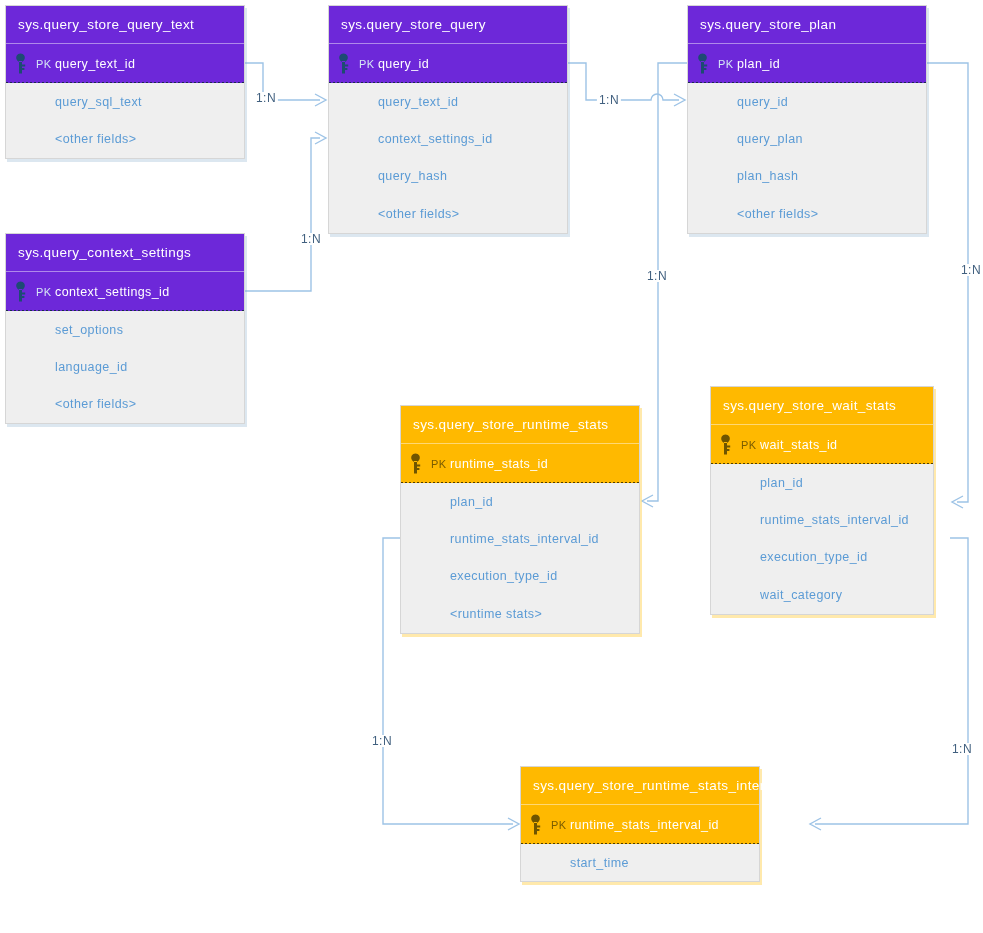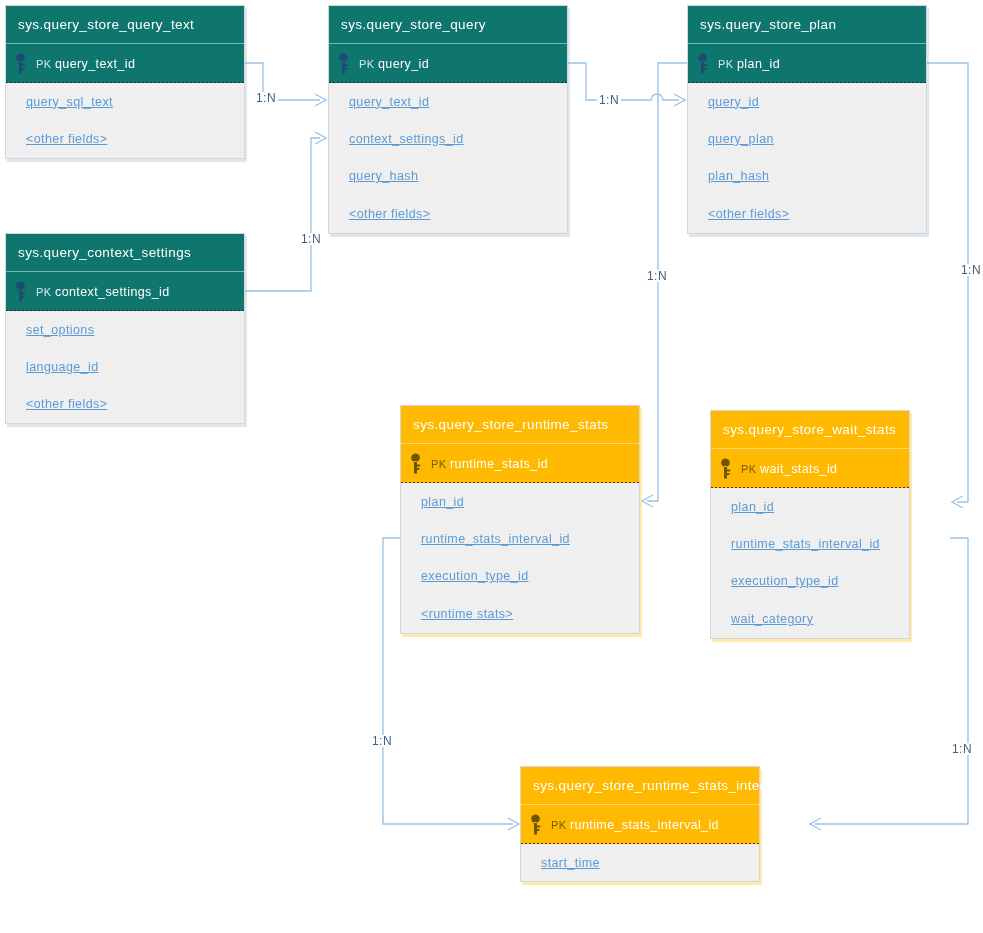--- a/index.html
+++ b/index.html
@@ -20,25 +20,25 @@
   .t-pk::after {
     content:""; position:absolute; left:0; right:0; bottom:0; height:1px;
     background:repeating-linear-gradient(90deg, rgba(23,45,68,.95) 0 2px, transparent 2px 4px);
   }
   .t-pk .key { position:absolute; left:8px; top:9px; width:13px; height:21px; }
   .t-pk .key svg { display:block; width:13px; height:21px; }
   .t-pk .pklbl { position:absolute; left:23px; font-size:11px; letter-spacing:.3px;padding-left:7px; }
   .t-pk .pkfield { position:absolute; left:49px; font-size:12.5px; color:#ffffff; letter-spacing:.4px; white-space:nowrap; }
   .t-body { background:#efefef; }
   .t-row {
-    height:37.4px; display:flex; align-items:center; padding-left:20px;
-    color:#5b9bd5; font-size:12.5px; letter-spacing:.4px; white-space:nowrap;text-decoration:underline;
-  }
-
-  .table.blue .t-title, .table.blue .t-pk { background:#0f766e; }
+    height:37.4px; display:flex; align-items:center; padding-left:49px;
+    color:#5b9bd5; font-size:12.5px; letter-spacing:.4px; white-space:nowrap;
+  }
+
+  .table.blue .t-title, .table.blue .t-pk { background:#6d28d9; }
   .table.blue .pklbl { color:#d5e6f5; }
   .table.blue .key svg path { fill:#1d4b73; }
   .table.blue { box-shadow:2px 3px 0 rgba(130,168,200,.28); }
 
   .table.orange .t-title, .table.orange .t-pk { background:#ffb900; }
   .table.orange .pklbl { color:#7a5c00; }
   .table.orange .key svg path { fill:#6f5500; }
   .table.orange .t-pk::after {
     background:repeating-linear-gradient(90deg, rgba(70,54,0,.95) 0 2px, transparent 2px 4px);
   }
@@ -159,21 +159,21 @@
         <span class="pklbl">PK</span>
         <span class="pkfield">runtime_stats_id</span>
       </div>
       <div class="t-body">
         <div class="t-row">plan_id</div>
         <div class="t-row">runtime_stats_interval_id</div>
         <div class="t-row">execution_type_id</div>
         <div class="t-row">&lt;runtime stats&gt;</div>
       </div>
     </div>
-  <div class="table orange" style="left:710px; top:410px; width:200px">
+  <div class="table orange" style="left:710px; top:386px; width:224px">
       <div class="t-title">sys.query_store_wait_stats</div>
       <div class="t-pk">
         <span class="key">
           <svg viewBox="0 0 13 21" xmlns="http://www.w3.org/2000/svg">
             <path d="M6.5 0.4 a4.3 4.3 0 1 0 0.01 0 Z M5 8 h3 v12.6 h-3 Z M8 11.6 h3.2 v1.9 h-3.2 Z M8 15 h2.4 v1.9 h-2.4 Z"></path>
           </svg>
         </span>
         <span class="pklbl">PK</span>
         <span class="pkfield">wait_stats_id</span>
       </div>

